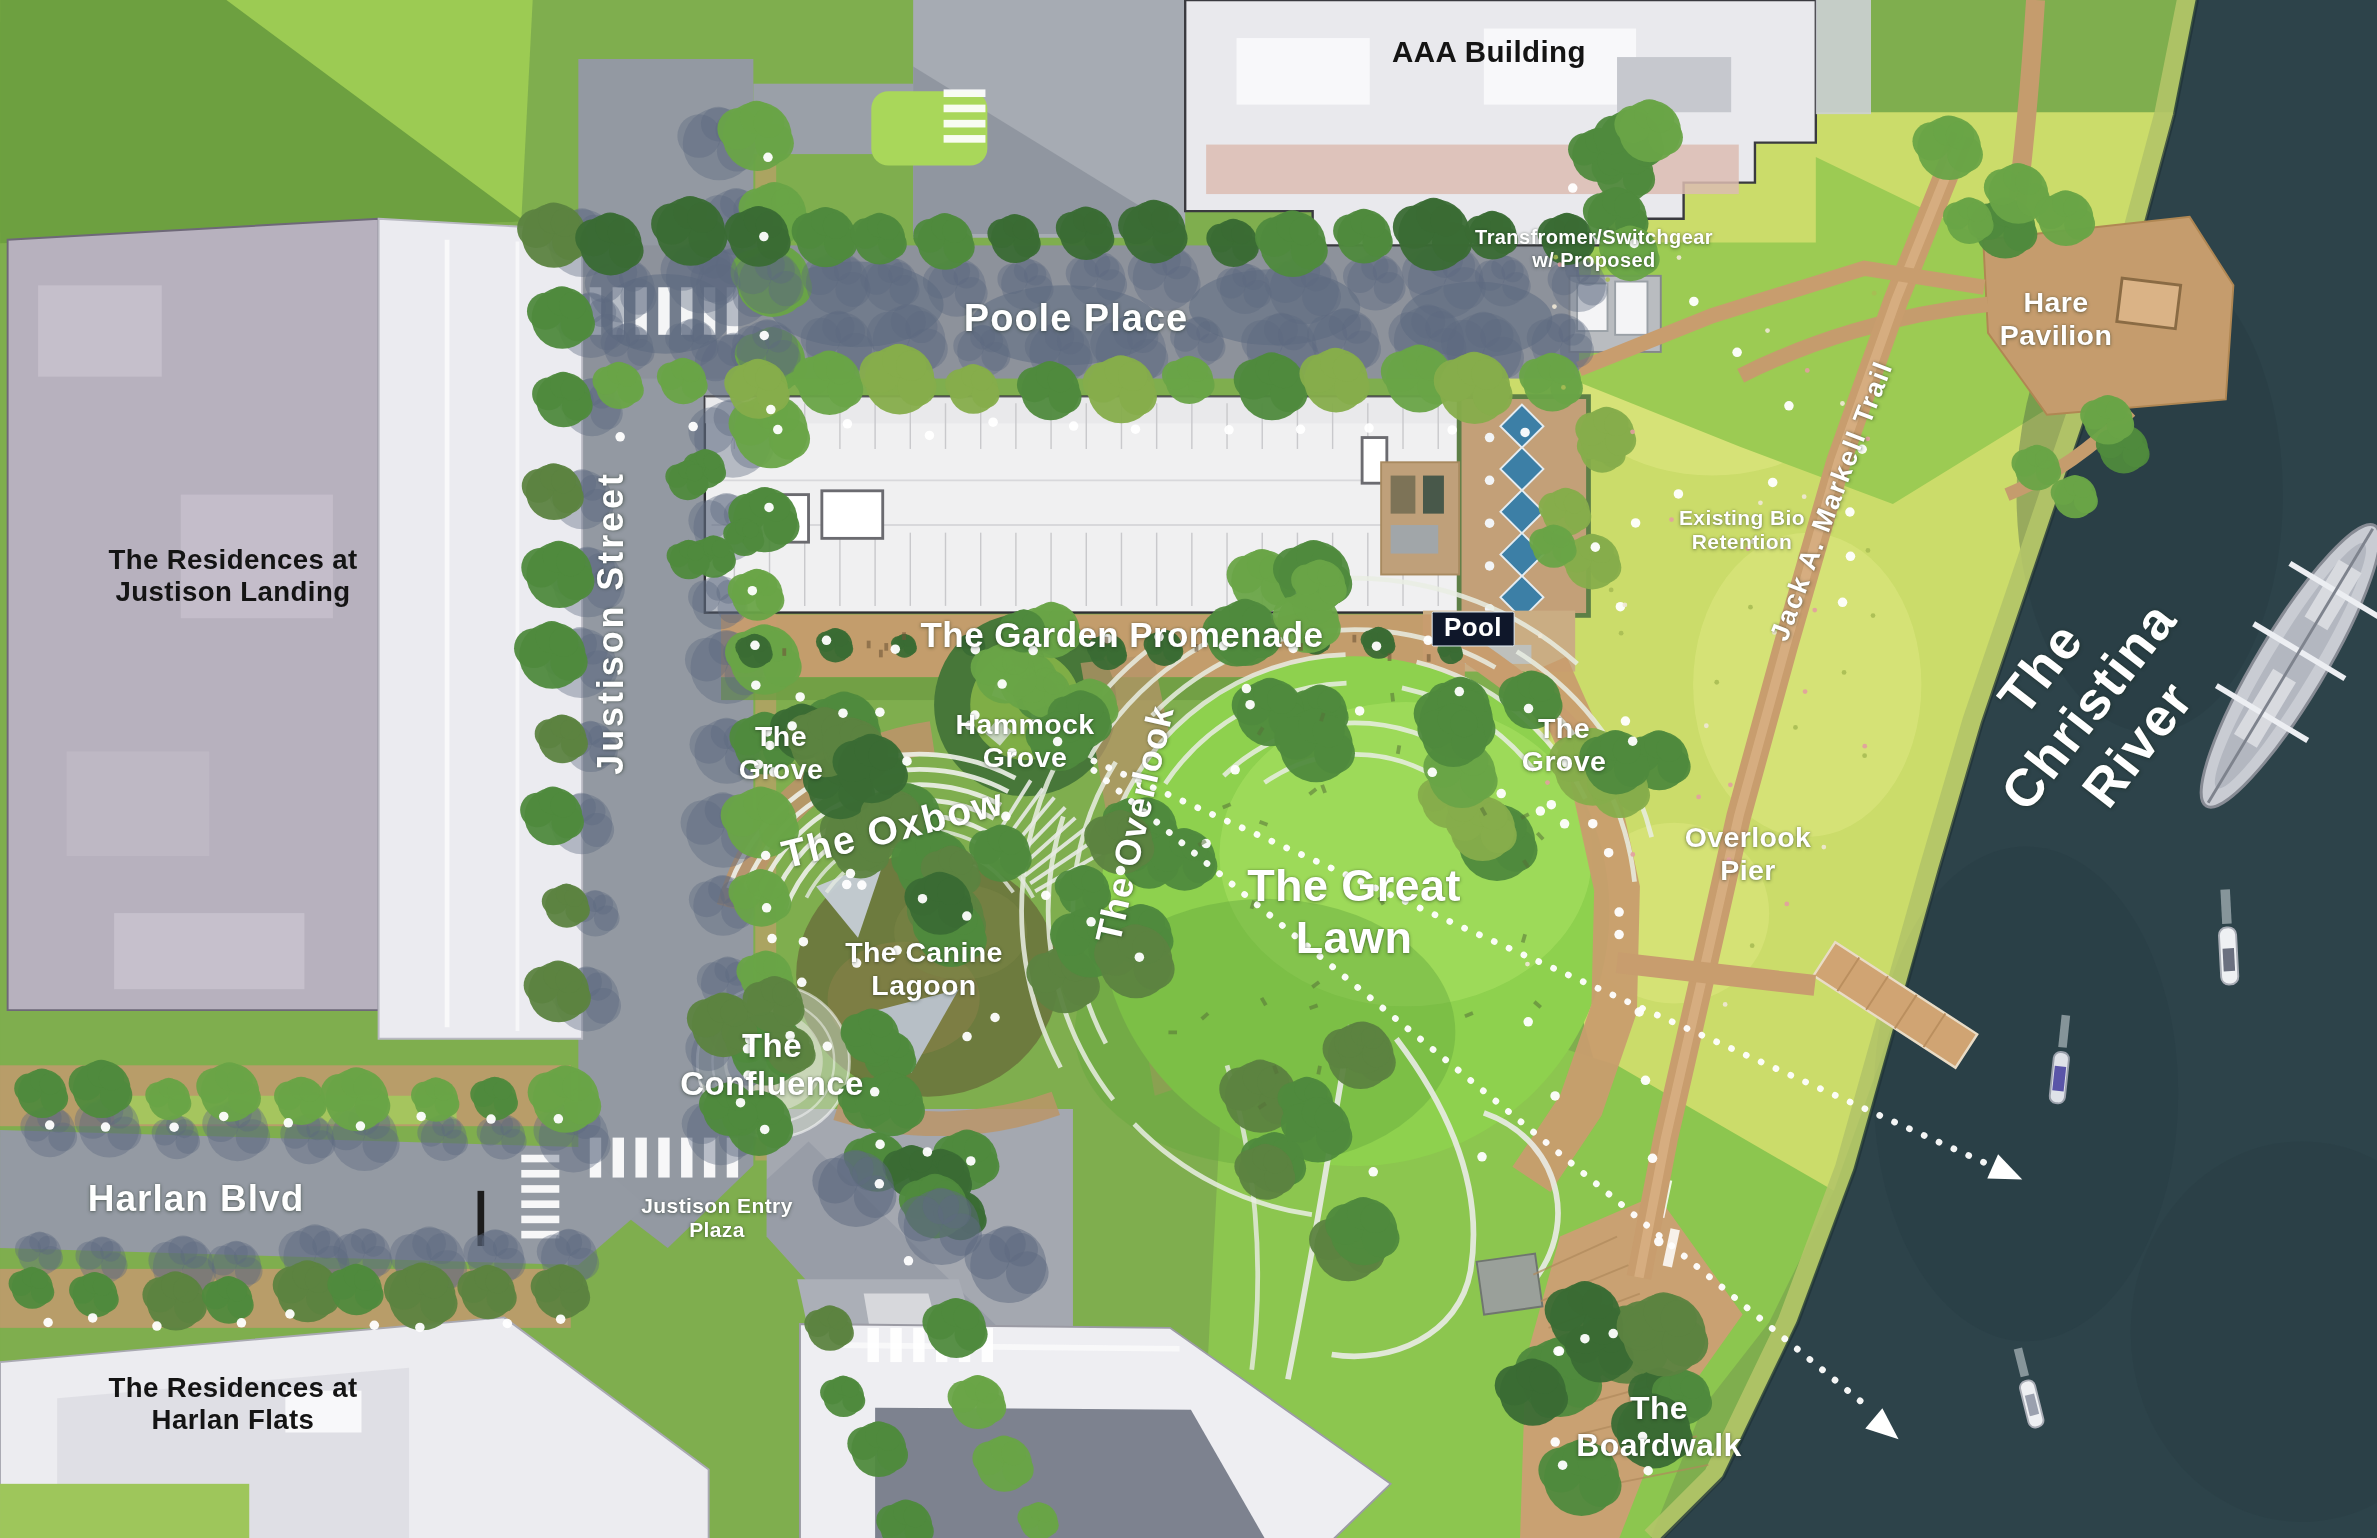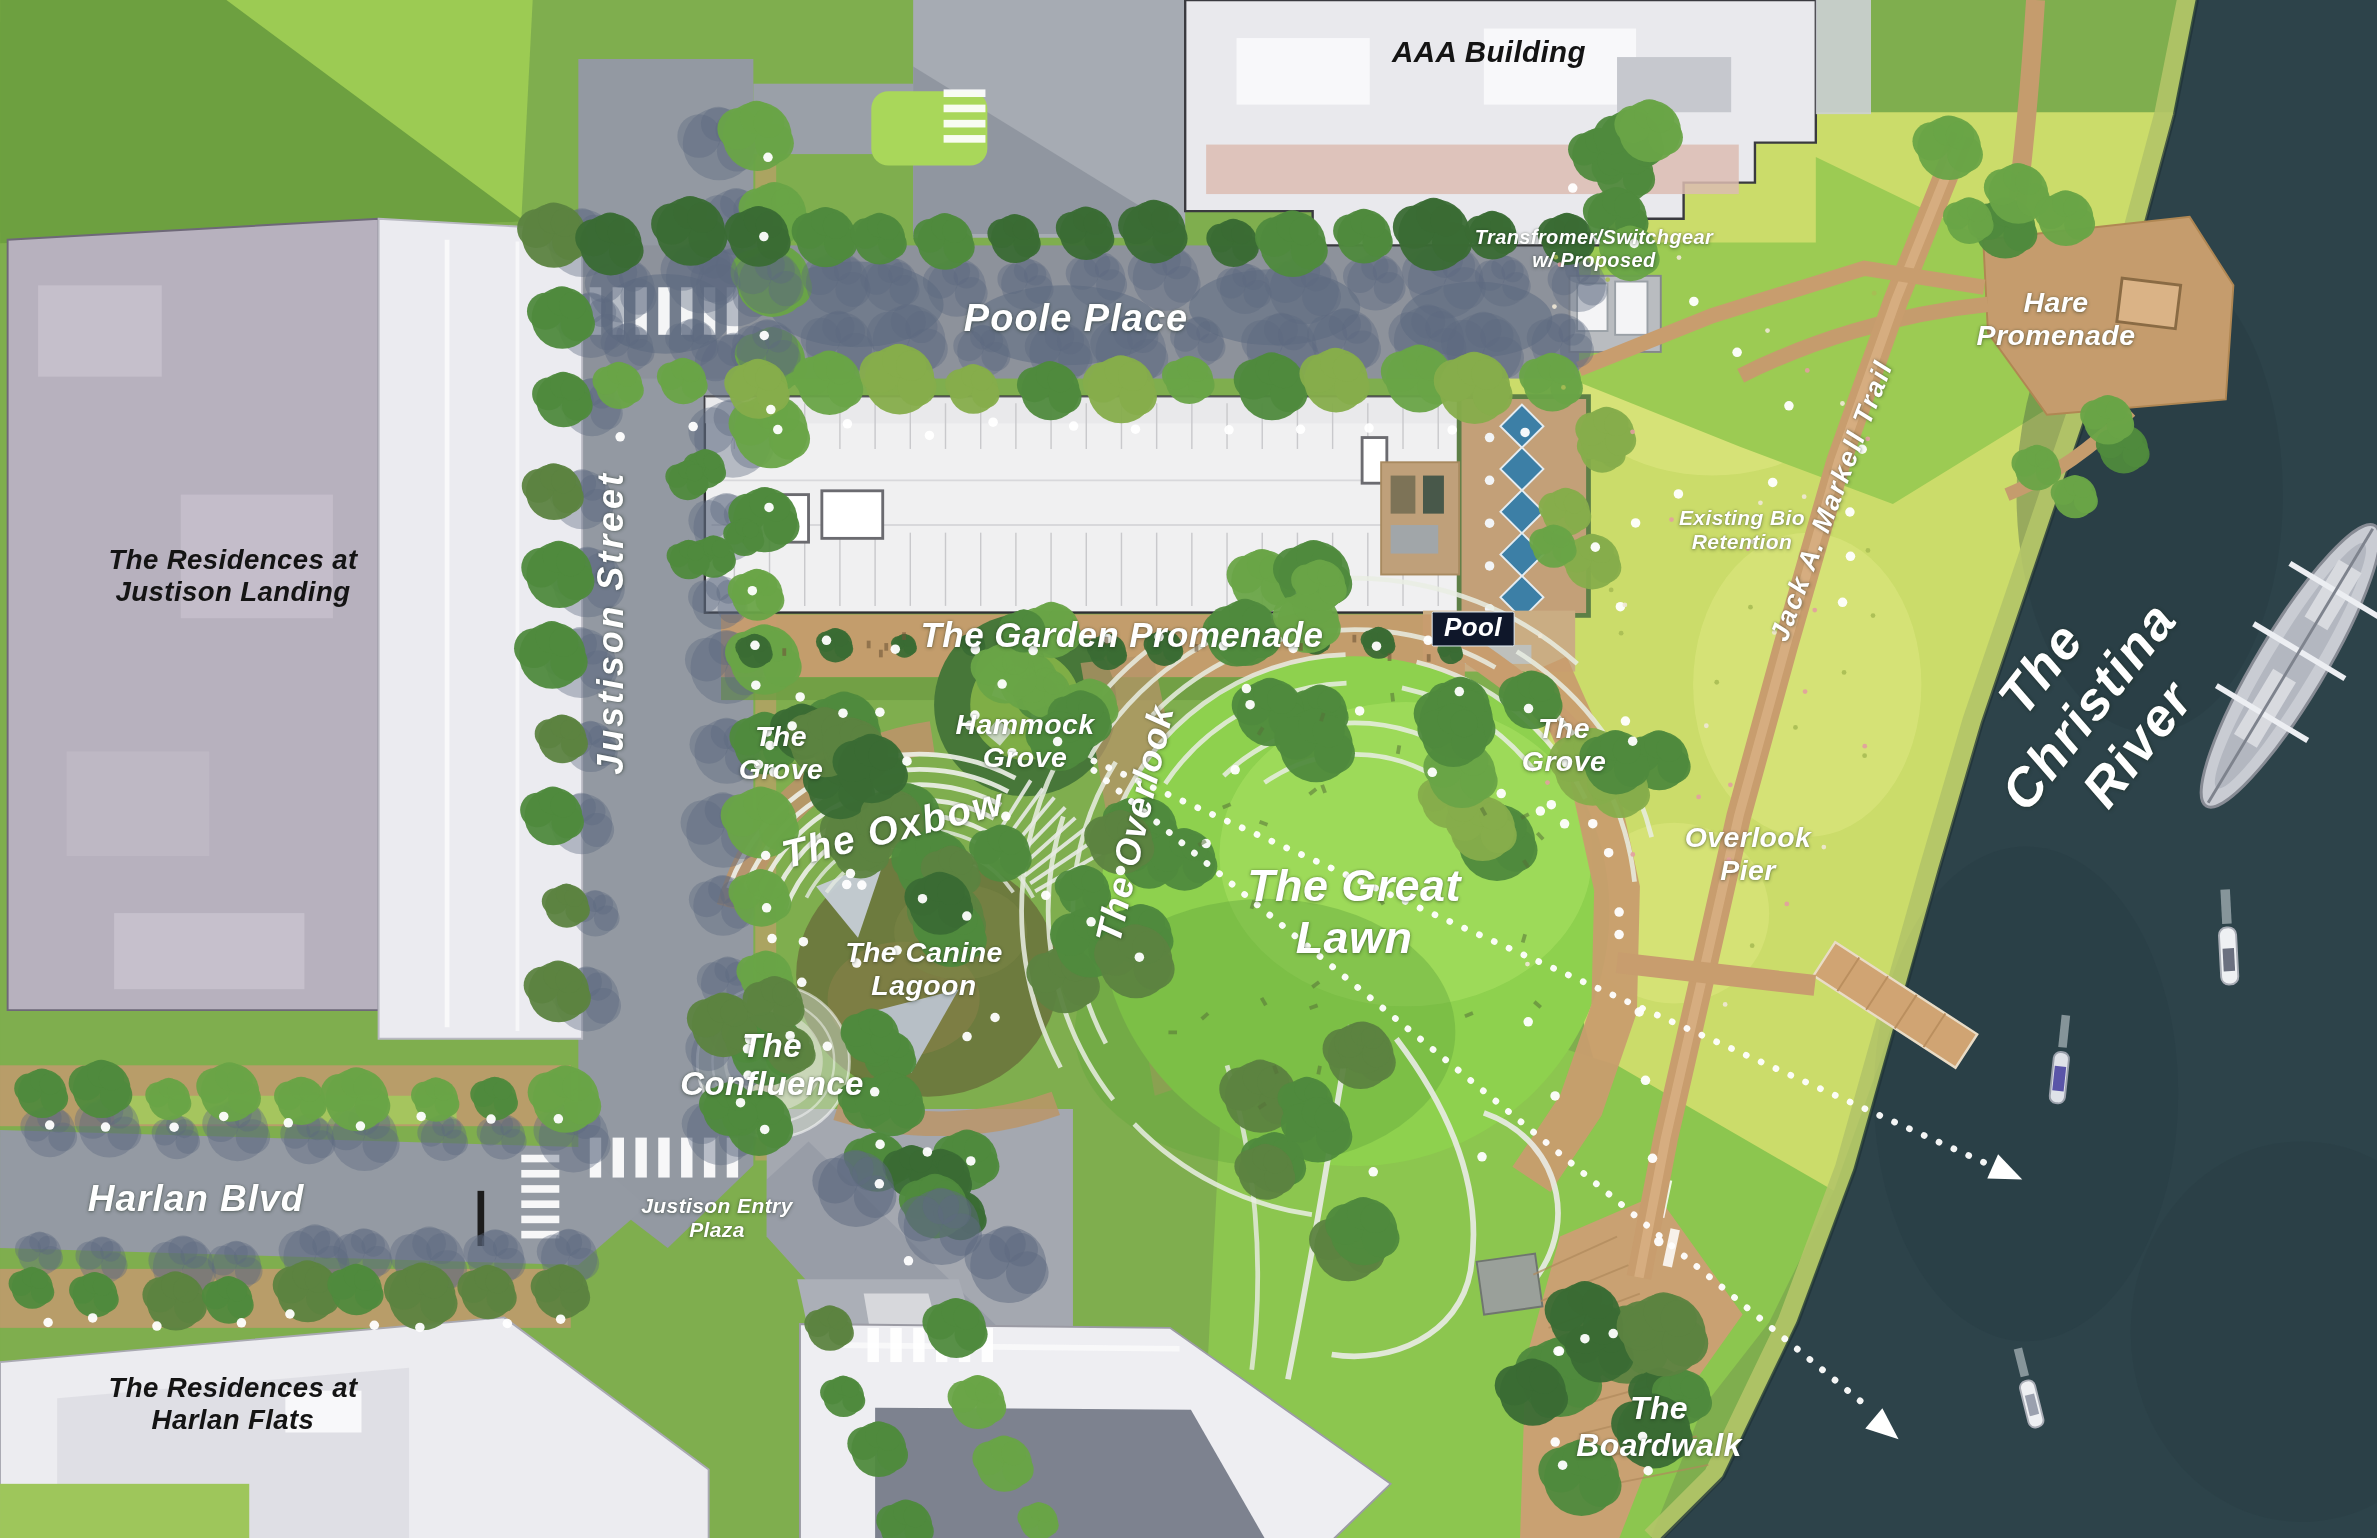--- a/index.html
+++ b/index.html
@@ -1,17 +1,17 @@
 <!DOCTYPE html>
 <html style="font-size:15px"><head>
 <meta charset="utf-8">
 <style>
   html,body{margin:0;padding:0;background:#1b1f22;}
   #stage{position:relative;width:2378px;height:1539px;overflow:hidden;background:#7fae4e;
-         font-family:"Liberation Sans",sans-serif;font-style:italic;}
+         font-family:"Liberation Sans",sans-serif;}
   #art{position:absolute;left:0;top:0;width:100%;height:100%;}
   #labels{position:absolute;left:0;top:0;width:100%;height:100%;z-index:5;}
   .lbl{position:absolute;transform:translate(-50%,-50%);text-align:center;white-space:pre-line;
        color:#fff;font-weight:600;line-height:1.16;letter-spacing:0.4px;
        text-shadow:0 1px 3.8px rgba(25,40,25,.45),0 0 1.9px rgba(25,40,25,.3);}
   .lbl.dark{color:#141414;font-weight:700;text-shadow:none;}
   .lbl.chip{background:#0f172a;border:1.9px solid #e3eef7;padding:0 11.4px 2.9px;border-radius:1.9px;
             text-shadow:none;}
   .r90{transform:translate(-50%,-50%) rotate(-90deg);}
   .r14{transform:translate(-50%,-50%) rotate(-14deg);}
@@ -1983,21 +1983,21 @@
     <rect x="-8" y="-25" width="16" height="50" rx="7" fill="#eef0f3" stroke="#a9adb6" stroke-width="2"></rect>
     <rect x="-5" y="-10" width="10" height="22" fill="#9aa0ae"></rect>
   </g>
 </svg>
 
 <div id="labels">
   <div class="lbl dark" style="left:1489px;top:52px;font-size:29.5px">AAA Building</div>
   <div class="lbl" style="left:1594px;top:249px;font-size:20px">Transfromer/Switchgear
 w/ Proposed</div>
   <div class="lbl" style="left:2056px;top:319px;font-size:28.5px">Hare
-Promenade</div>
+Pavilion</div>
   <div class="lbl" style="left:1076px;top:318px;font-size:38px;letter-spacing:1px">Poole Place</div>
   <div class="lbl" style="left:1742px;top:530px;font-size:21px">Existing Bio
 Retention</div>
   <div class="lbl r69" style="left:1832px;top:501px;font-size:27px;letter-spacing:1.9px">Jack A. Markell Trail</div>
   <div class="lbl r52" style="left:2089px;top:706px;font-size:53px;letter-spacing:1.9px">The Christina River</div>
   <div class="lbl" style="left:1122px;top:635px;font-size:35px">The Garden Promenade</div>
   <div class="lbl chip" style="left:1473px;top:629px;font-size:26px">Pool</div>
   <div class="lbl" style="left:1025px;top:741px;font-size:28.5px">Hammock
 Grove</div>
   <div class="lbl" style="left:781px;top:753px;font-size:28.5px">The

